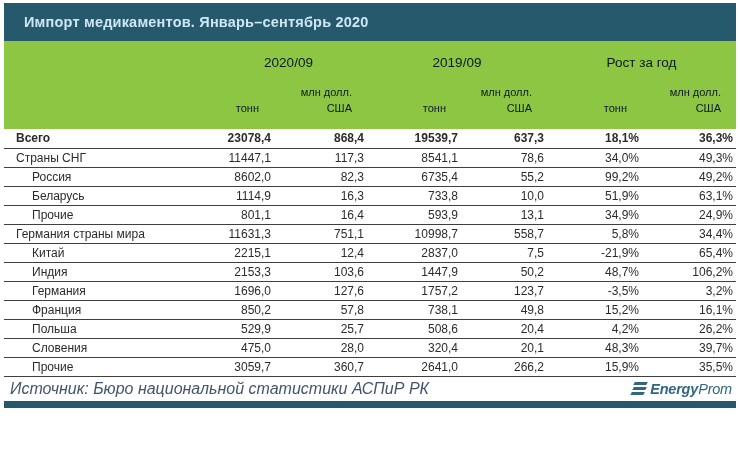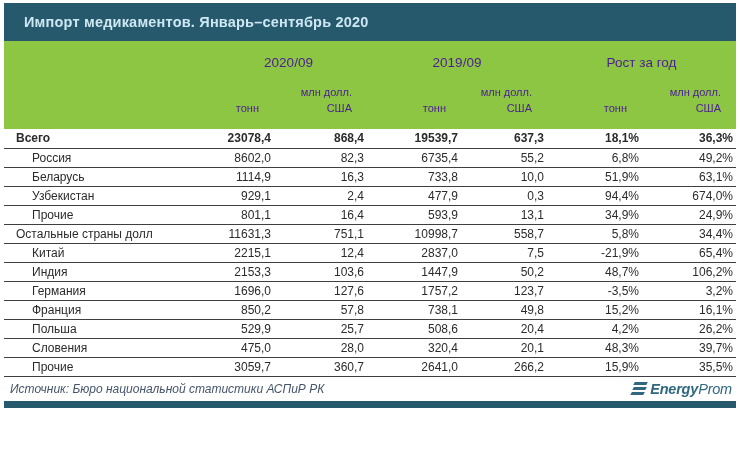--- a/index.html
+++ b/index.html
@@ -26,21 +26,21 @@
   }
   table.report {
     width: 732px;
     border-collapse: collapse;
     table-layout: fixed;
     font-size: 12px;
     color: var(--body_text);
   }
   thead th {
     background: var(--green);
-    color: #4c1d95;
+    color: #0f172a;
     font-weight: normal;
   }
   thead tr.groups th {
     height: 31px;
     text-align: center;
     vertical-align: bottom;
     font-size: 13.5px;
     padding-bottom: 2px;
   }
   thead tr.subs th {
@@ -69,21 +69,21 @@
   tbody tr.indent td.name { padding-left: 28px; }
   tbody tr.bold td { font-weight: bold; }
   .footer {
     flex: 0 0 23px;
     display: flex; align-items: center; justify-content: space-between;
     padding: 2px 4px 0 6px;
   }
   .source {
     font-style: italic;
     color: var(--source_text);
-    font-size: 12px;
+    font-size: 16px;
   }
   .logo { display: flex; align-items: center; gap: 3px; }
   .logo-bars { display: flex; flex-direction: column; gap: 1.5px; padding-bottom: 1px; }
   .logo-bars i {
     display: block; width: 13px; height: 3.2px;
     background: var(--logo_color);
     transform: skewX(-28deg);
   }
   .logo-bars i:nth-child(2) { margin-left: -1.5px; }
   .logo-bars i:nth-child(3) { margin-left: -3px; }
@@ -149,58 +149,58 @@
     <tbody>
         <tr class="bold">
     <td class="name">Всего</td>
     <td class="num">23078,4</td>
     <td class="num">868,4</td>
     <td class="num">19539,7</td>
     <td class="num">637,3</td>
     <td class="num">18,1%</td>
     <td class="num">36,3%</td>
   </tr>
+        <tr>
+    <td class="name">Страны СНГ</td>
+    <td class="num">11447,1</td>
+    <td class="num">117,3</td>
+    <td class="num">8541,1</td>
+    <td class="num">78,6</td>
+    <td class="num">34,0%</td>
+    <td class="num">49,3%</td>
+  </tr>
         <tr class="indent">
     <td class="name">Россия</td>
     <td class="num">8602,0</td>
     <td class="num">82,3</td>
     <td class="num">6735,4</td>
     <td class="num">55,2</td>
-    <td class="num">6,8%</td>
+    <td class="num">99,2%</td>
     <td class="num">49,2%</td>
   </tr>
         <tr class="indent">
     <td class="name">Беларусь</td>
     <td class="num">1114,9</td>
     <td class="num">16,3</td>
     <td class="num">733,8</td>
     <td class="num">10,0</td>
     <td class="num">51,9%</td>
     <td class="num">63,1%</td>
   </tr>
         <tr class="indent">
-    <td class="name">Узбекистан</td>
-    <td class="num">929,1</td>
-    <td class="num">2,4</td>
-    <td class="num">477,9</td>
-    <td class="num">0,3</td>
-    <td class="num">94,4%</td>
-    <td class="num">674,0%</td>
-  </tr>
-        <tr class="indent">
     <td class="name">Прочие</td>
     <td class="num">801,1</td>
     <td class="num">16,4</td>
     <td class="num">593,9</td>
     <td class="num">13,1</td>
     <td class="num">34,9%</td>
     <td class="num">24,9%</td>
   </tr>
         <tr>
-    <td class="name">Остальные страны долл</td>
+    <td class="name">Германия страны мира</td>
     <td class="num">11631,3</td>
     <td class="num">751,1</td>
     <td class="num">10998,7</td>
     <td class="num">558,7</td>
     <td class="num">5,8%</td>
     <td class="num">34,4%</td>
   </tr>
         <tr class="indent">
     <td class="name">Китай</td>
     <td class="num">2215,1</td>

